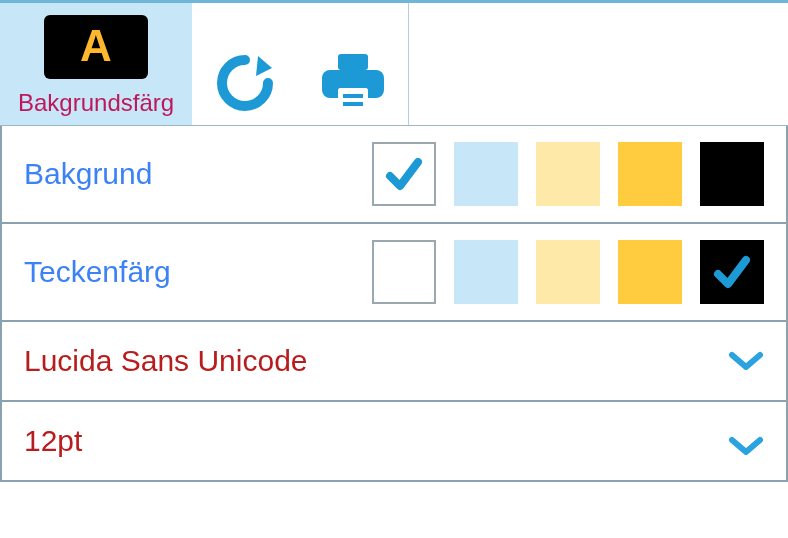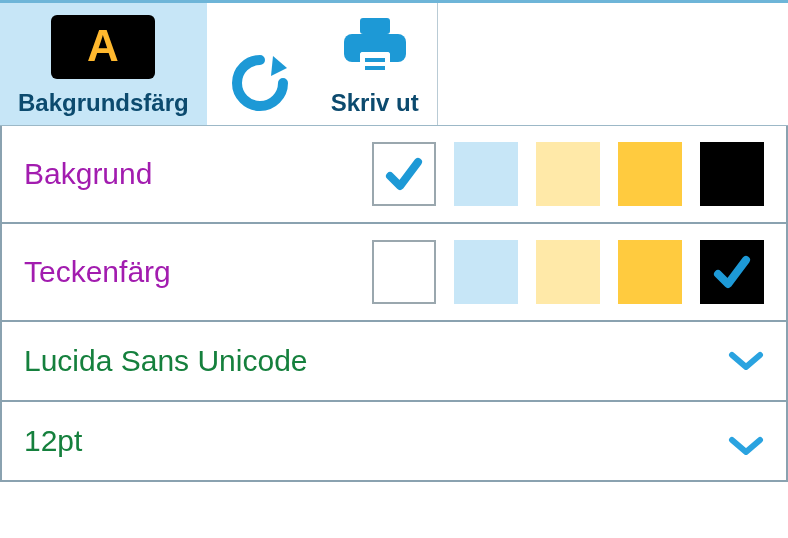--- a/index.html
+++ b/index.html
@@ -28,43 +28,42 @@
     background: #c7e6f7;
   }
   .toolbar-btn .icon-wrap {
     height: 68px;
     display: flex;
     align-items: center;
     justify-content: center;
   }
   .toolbar-btn .tb-label {
     font-size: 24px;
-    color: #0c4a6e;
-    font-weight: bold;
+    color: #be185d;
   }
   .toolbar-spacer {
     flex: 1;
     border-left: 1px solid #b9cbd5;
   }
   .panel {
     border: 2px solid #8aa2b0;
     border-top: none;
     margin-top: 0;
   }
   .row {
     display: flex;
     align-items: center;
     padding: 16px 22px;
     border-bottom: 2px solid #8aa2b0;
   }
   .row:last-child { border-bottom: none; }
   .row-label {
     flex: 0 0 250px;
     font-size: 30px;
-    color: #a21caf;
+    color: #3b82f6;
   }
   .swatches {
     display: flex;
     gap: 18px;
     margin-left: auto;
     align-items: center;
   }
   .swatch {
     width: 64px;
     height: 64px;
@@ -80,21 +79,21 @@
   .dropdown-row {
     display: flex;
     align-items: center;
     padding: 22px 22px;
     border-bottom: 2px solid #8aa2b0;
     cursor: pointer;
   }
   .dropdown-row:last-child { border-bottom: none; align-items: flex-end; }
   .dropdown-label {
     font-size: 30px;
-    color: #15803d;
+    color: #b91c1c;
     flex: 1;
   }
   .chevron {
     margin-left: auto;
   }
   svg { display: block; }
 </style>
 </head>
 <body>
 
@@ -123,21 +122,20 @@
     <div class="icon-wrap">
       <svg width="74" height="66" viewBox="0 0 74 66">
         <rect x="22" y="4" width="30" height="16" rx="3" fill="#1d99d6"></rect>
         <rect x="6" y="20" width="62" height="28" rx="8" fill="#1d99d6"></rect>
         <rect x="22" y="38" width="30" height="24" rx="3" fill="#fff" stroke="#1d99d6" stroke-width="0"></rect>
         <rect x="22" y="38" width="30" height="24" rx="3" fill="#fff"></rect>
         <rect x="27" y="44" width="20" height="4" fill="#1d99d6"></rect>
         <rect x="27" y="52" width="20" height="4" fill="#1d99d6"></rect>
       </svg>
     </div>
-    <span class="tb-label">Skriv ut</span>
   </div>
 
   <div class="toolbar-spacer"></div>
 </div>
 
 <div class="panel">
 
   <div class="row">
     <div class="row-label">Bakgrund</div>
     <div class="swatches" id="bg-swatches">

